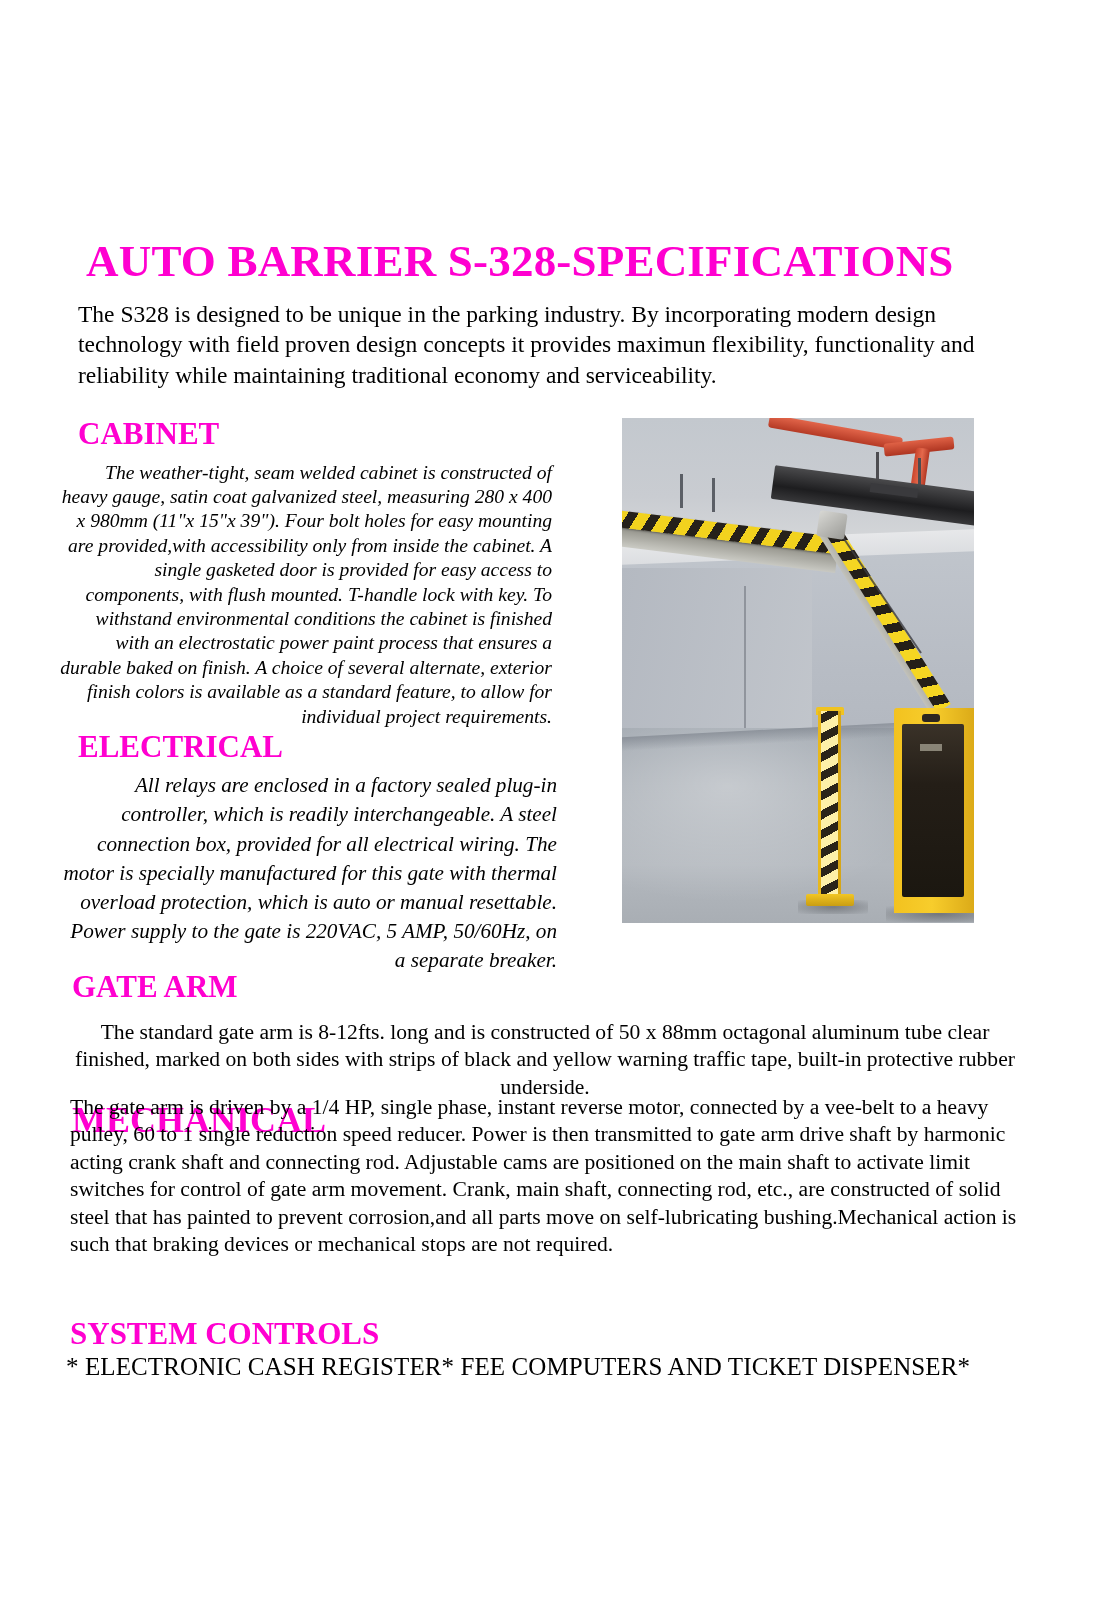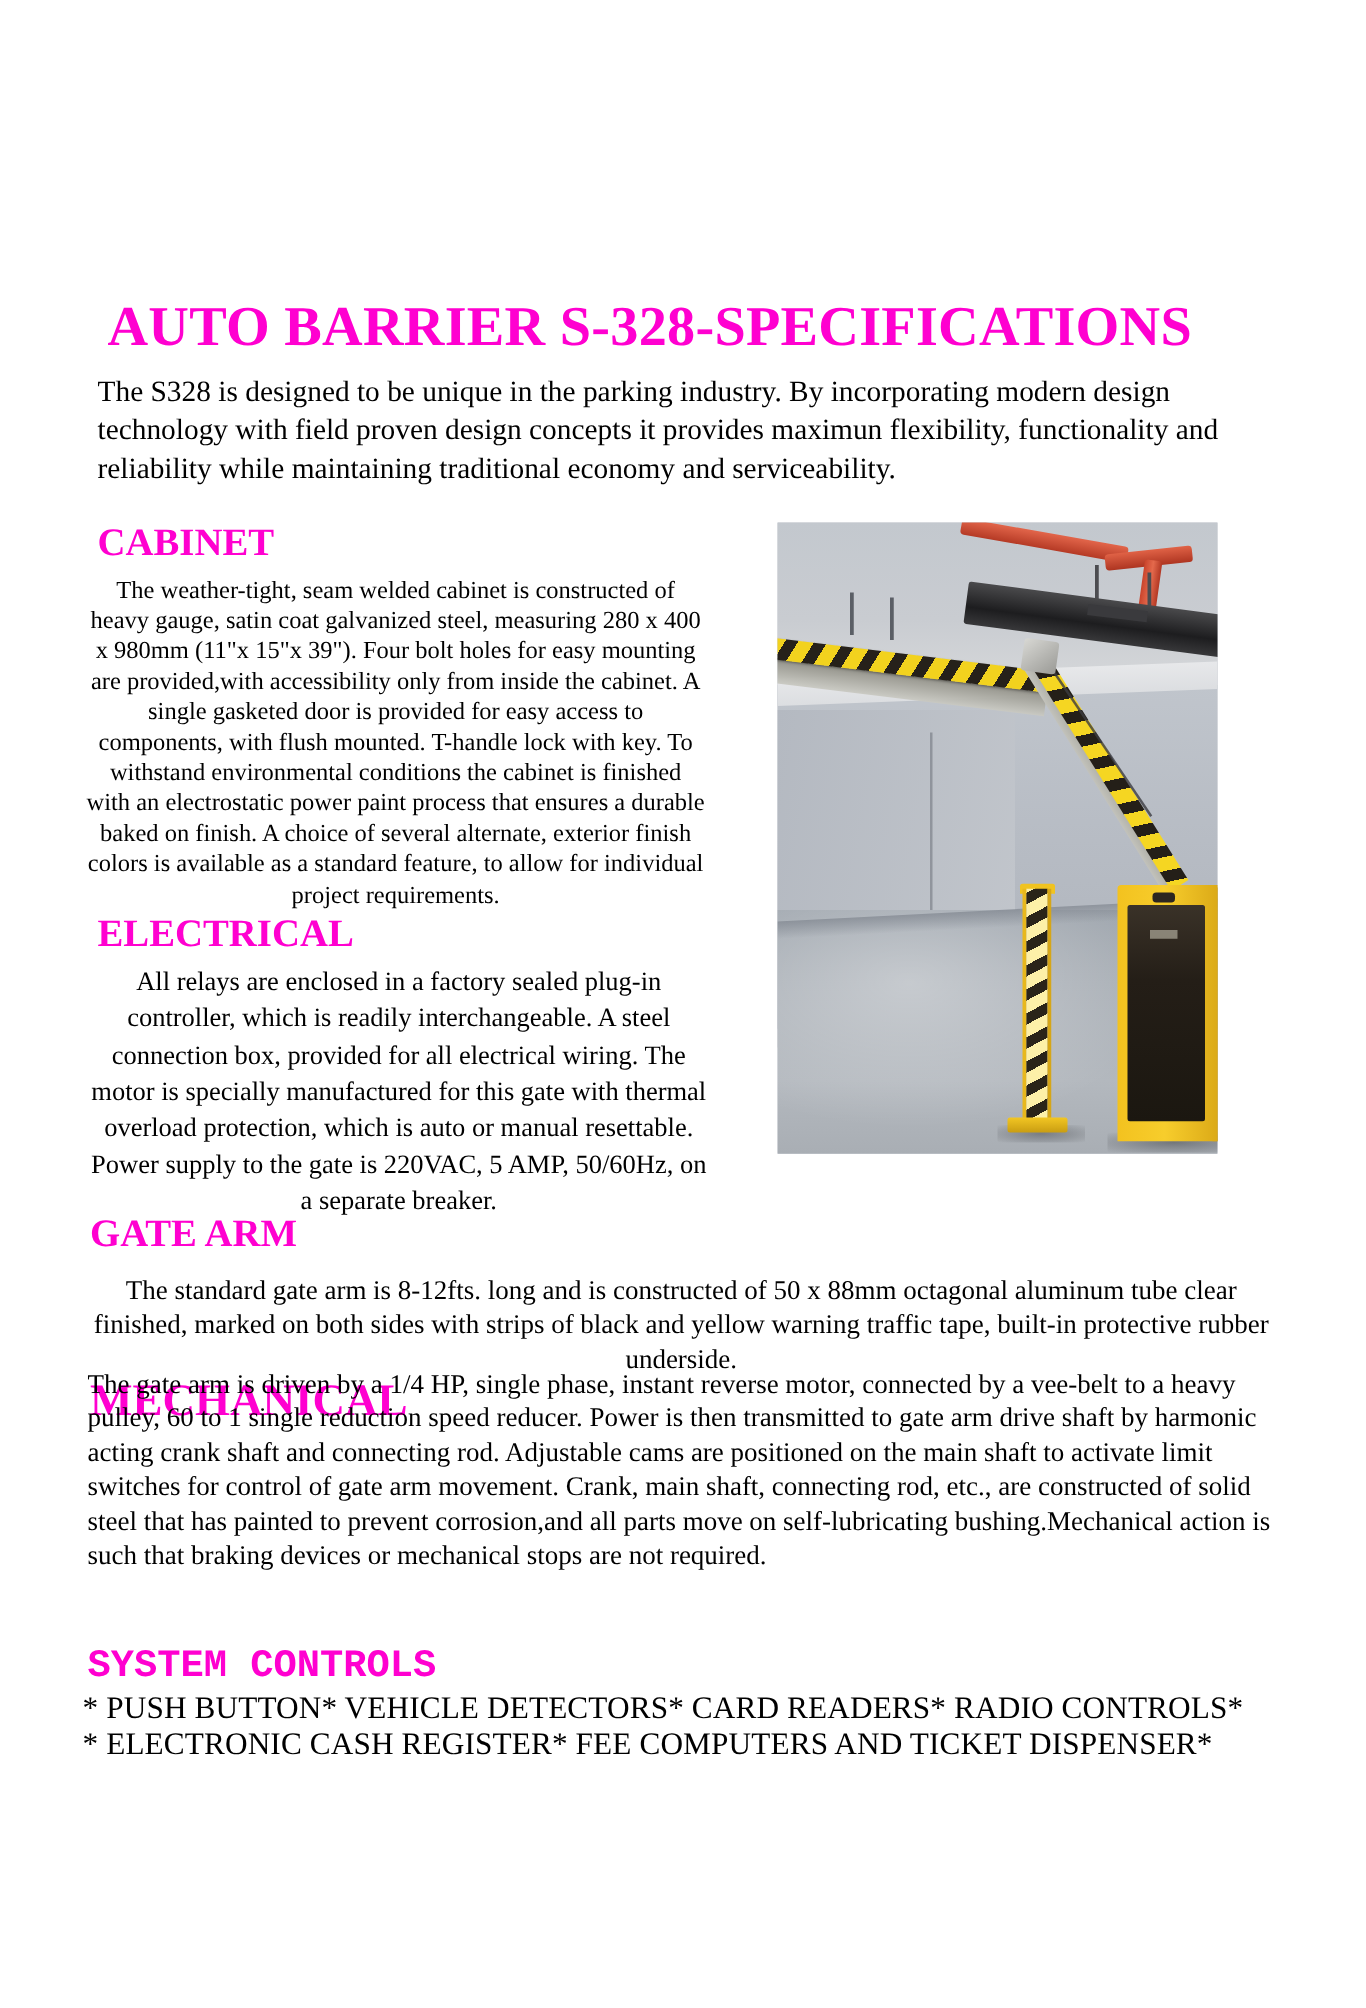--- a/index.html
+++ b/index.html
@@ -50,30 +50,31 @@
   .heading {
     position: absolute;
     color: #ff00d0;
     white-space: nowrap;
     line-height: 1.05;
   }
   .heading.h-cabinet   { left: 78px;  top: 392px;  font-size: 31px; }
   .heading.h-electrical{ left: 78px;  top: 705px;  font-size: 31px; }
   .heading.h-gatearm   { left: 72px;  top: 945px;  font-size: 31px; }
   .heading.h-mechanical{ left: 72px;  top: 1072px; font-size: 36px; }
-  .heading.h-system    { left: 70px;  top: 1292px; font-size: 31px; font-family: Liberation Mono, monospace; }
+  .heading.h-system    { left: 70px;  top: 1292px; font-size: 31px; }
 
   
   .col-text {
     position: absolute;
-    left: 69px;
+    left: 57px;
     width: 495px;
     font-size: 19.6px;
     line-height: 24.4px;
-    text-align: center;
+    text-align: right;
+    font-style: italic;
   }
   .col-text.cabinet    { top: 441px; }
   .col-text.electrical { top: 750px; font-size: 21.2px; line-height: 29.2px; width: 500px; }
 
   
   .full-text {
     position: absolute;
     left: 70px;
     width: 950px;
     font-size: 21.6px;
@@ -396,17 +397,16 @@
   </div>
 
   <h2 class="heading h-gatearm">GATE ARM</h2>
   <p class="full-text gatearm">The standard gate arm is 8-12fts. long and is constructed of 50 x 88mm octagonal aluminum tube clear finished, marked on both sides with strips of black and yellow warning traffic tape, built-in protective rubber underside.</p>
 
   <h2 class="heading h-mechanical">MECHANICAL</h2>
   <p class="full-text mechanical">The gate arm is driven by a 1/4 HP, single phase, instant reverse motor, connected by a vee-belt to a heavy pulley, 60 to 1 single reduction speed reducer. Power is then transmitted to gate arm drive shaft by harmonic acting crank shaft and connecting rod.   Adjustable cams are positioned on the main shaft to activate limit switches for control of gate arm movement.   Crank,  main shaft,  connecting rod,  etc.,  are constructed of solid steel that has painted to prevent corrosion,and all parts move on self-lubricating bushing.Mechanical action is such that braking devices or mechanical stops are not required.</p>
 
   <h2 class="heading h-system">SYSTEM CONTROLS</h2>
   <div class="sys-list">
-    <div>* PUSH BUTTON* VEHICLE DETECTORS* CARD READERS* RADIO CONTROLS*</div>
     <div>* ELECTRONIC CASH REGISTER*   FEE COMPUTERS AND TICKET DISPENSER*</div>
   </div>
 
 </div>
 
 </body></html>

